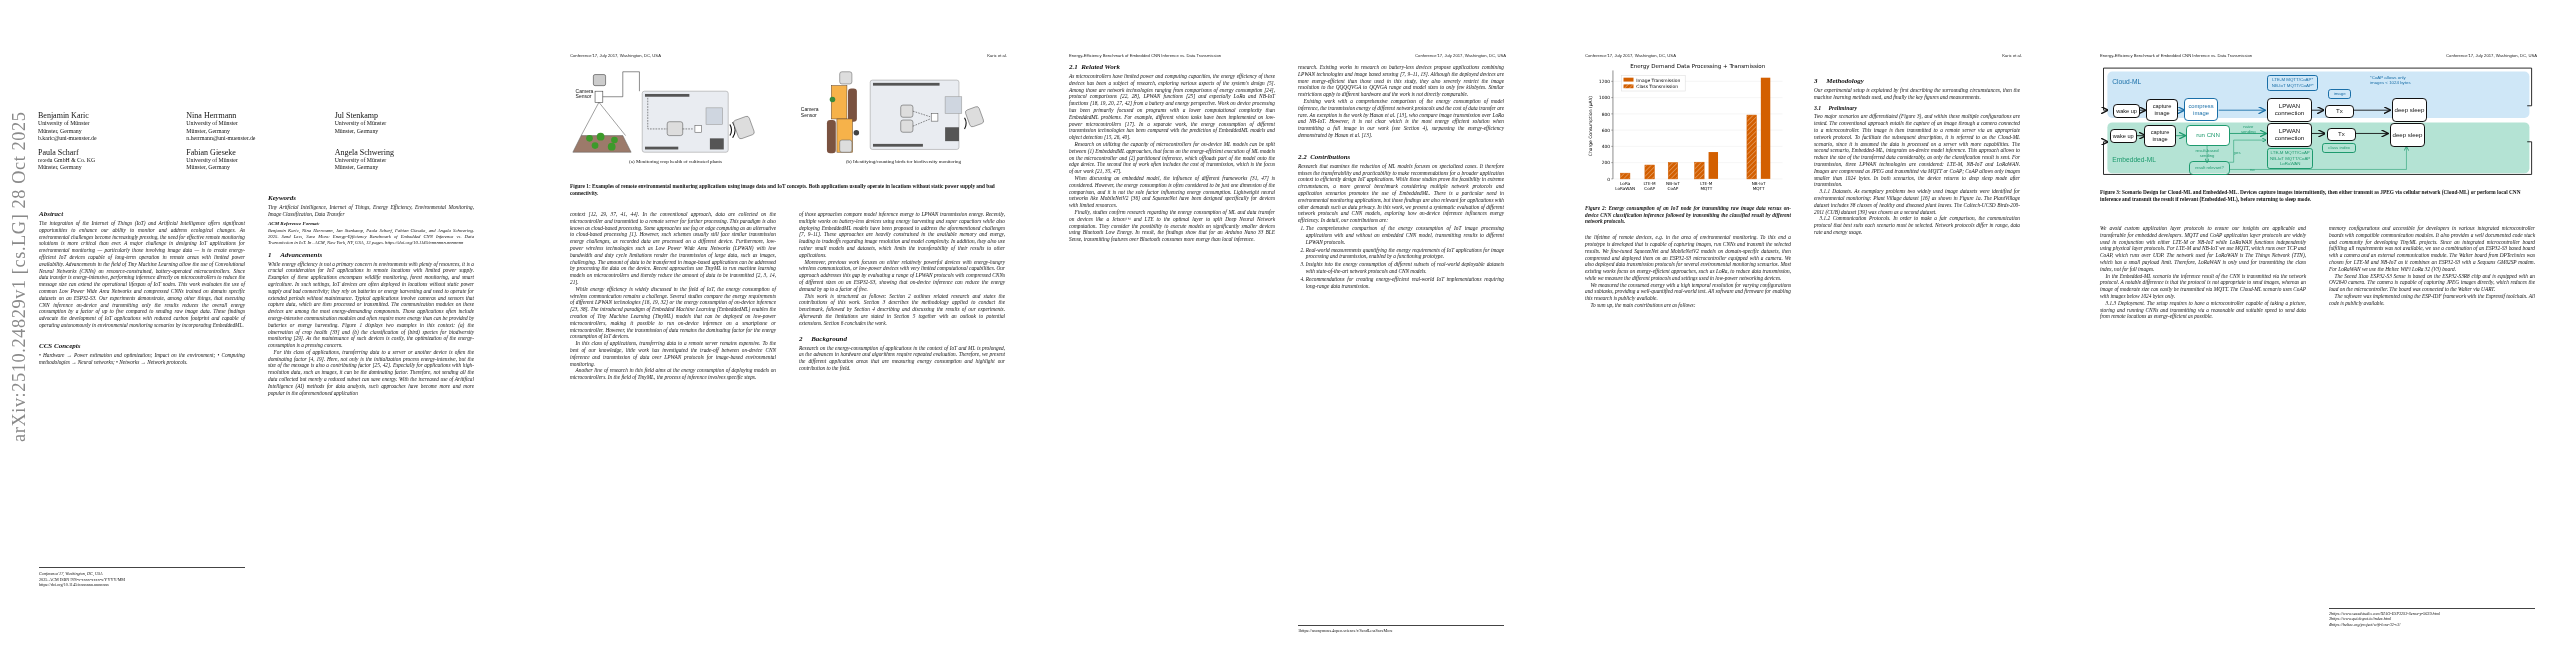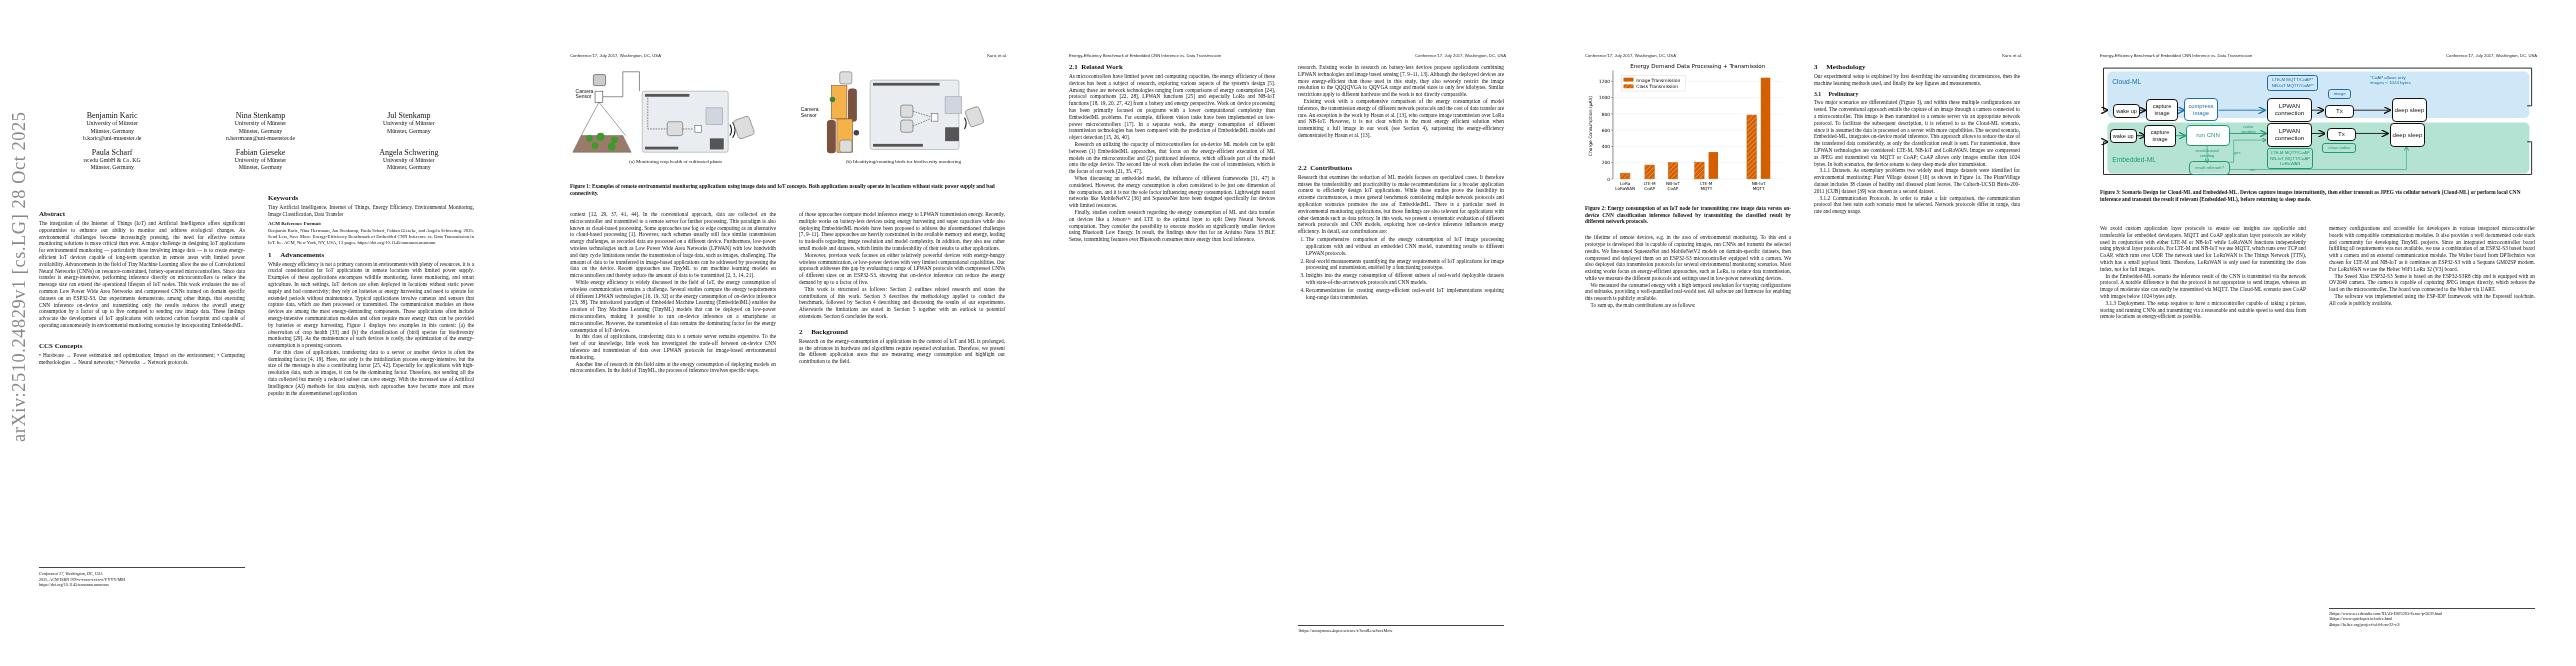--- a/index.html
+++ b/index.html
@@ -1,29 +1,29 @@
 <!DOCTYPE html>
 <html style="font-size:9px"><head>
 <meta charset="utf-8">
 <style>
   html,body{margin:0;padding:0;background:#fff;}
   body{width:2576px;height:667px;overflow:hidden;position:relative;font-family:"Liberation Serif","DejaVu Serif",serif;color:#111;}
   .page{position:absolute;top:0;width:515px;height:667px;background:#fff;overflow:hidden;}
   .p1{left:0}.p2{left:531px}.p3{left:1030px}.p4{left:1546px}.p5{left:2061px}
   .runhead{position:absolute;top:53px;left:39px;right:39px;height:7.8px;font-size:4.2px;color:#222;display:flex;justify-content:space-between;font-family:"Liberation Sans Narrow","Liberation Sans",sans-serif;}
-  .col{position:absolute;width:206px;font-size:5.3px;line-height:6.8px;text-align:justify;}
+  .col{position:absolute;width:206px;font-size:5.3px;line-height:6.8px;text-align:justify;font-style:italic;}
   .col p{margin:0 0 0 0;text-indent:0;}
   .col p + p{text-indent:5.6px;}
   h2.sec{font-size:7px;margin:5.6px 0 2.2px 0;font-weight:bold;}
   h2.sec .n{display:inline-block;width:12.2px;}
   h3.sub{font-size:5.8px;margin:4.4px 0 1.7px 0;font-weight:bold;}
   .arxiv{position:absolute;left:9px;top:97px;width:22px;height:345px;}
   .arxiv span{position:absolute;left:0;top:345px;transform-origin:0 0;transform:rotate(-90deg);font-size:18.3px;color:#8a8a8a;white-space:nowrap;font-family:"Liberation Serif",serif;letter-spacing:0.6px;}
   .title{position:absolute;top:69px;left:38px;width:445px;font-family:"Liberation Sans",sans-serif;font-weight:bold;font-size:13.3px;line-height:16px;}
-  .authors{position:absolute;top:111px;left:38px;width:445px;display:grid;grid-template-columns:repeat(3,1fr);row-gap:5.6px;text-align:center;font-size:5.8px;line-height:7.2px;}
+  .authors{position:absolute;top:111px;left:38px;width:445px;display:grid;grid-template-columns:repeat(3,1fr);row-gap:5.6px;text-align:left;font-size:5.8px;line-height:7.2px;}
   .authors .name{font-size:8px;line-height:9.4px;}
   .abs-title{font-size:7px;font-weight:bold;margin:0 0 2.2px 0;}
   .ccs{font-size:5.3px;line-height:6.8px;}
   .footnote{position:absolute;left:39px;top:567px;width:206px;border-top:0.4px solid #444;padding-top:3.3px;font-size:4.2px;line-height:5.6px;font-style:italic;}
   .footnote div:nth-child(n+2){font-style:normal;}
   .figcap{font-weight:bold;font-size:5.3px;line-height:6.7px;}
   .fig1{position:absolute;top:69px;left:39px;width:439px;height:94px;}
   .fig1 .panel{position:absolute;top:0;width:211px;height:94px;}
   .subcap{position:absolute;bottom:-1.1px;left:0;right:0;text-align:center;font-size:5px;}
   .chart{position:absolute;top:61px;left:39px;width:206px;height:139px;}
@@ -42,21 +42,21 @@
       <span>arXiv:2510.24829v1  [cs.LG]  28 Oct 2025</span>
     </div>
   <div class="authors" id="authors">
       <div>
         <div class="name">Benjamin Karic</div>
         <div>University of Münster</div>
         <div>Münster, Germany</div>
         <div>b.karic@uni-muenster.de</div>
       </div>
       <div>
-        <div class="name">Nina Stenkamp</div>
+        <div class="name">Nina Herrmann</div>
         <div>University of Münster</div>
         <div>Münster, Germany</div>
         <div>n.herrmann@uni-muenster.de</div>
       </div>
       <div>
         <div class="name">Jul Stenkamp</div>
         <div>University of Münster</div>
         <div>Münster, Germany</div>
         <div></div>
       </div>
@@ -196,21 +196,21 @@
         <p>Research on utilizing the capacity of microcontrollers for on-device ML models can be split between (1) EmbeddedML approaches, that focus on the energy-efficient execution of ML models on the microcontroller and (2) partitioned inference, which offloads part of the model onto the edge device. The second line of work often includes the cost of transmission, which is the focus of our work [21, 35, 47].</p>
         <p>When discussing an embedded model, the influence of different frameworks [31, 47] is considered. However, the energy consumption is often considered to be just one dimension of the comparison, and it is not the sole factor influencing energy consumption. Lightweight neural networks like MobileNetV2 [36] and SqueezeNet have been designed specifically for devices with limited resources.</p>
         <p>Finally, studies confirm research regarding the energy consumption of ML and data transfer on devices like a Jetson™ and LTE to the optimal layer to split Deep Neural Network computation. They consider the possibility to execute models on significantly smaller devices using Bluetooth Low Energy. In result, the findings show that for an Arduino Nano 33 BLE Sense, transmitting features over Bluetooth consumes more energy than local inference.</p>
       </div>
   </div>
   <div class="col" style="left:268px;top:64px;">
     <div id="p3right">
         <p>research. Existing works in research on battery-less devices propose applications combining LPWAN technologies and image based sensing [7, 9–11, 13]. Although the deployed devices are more energy-efficient than those used in this study, they also severely restrict the image resolution to the QQQQVGA to QQVGA range and model sizes to only few kilobytes. Similar restrictions apply to different hardware and the work is not directly comparable.</p>
         <p>Existing work with a comprehensive comparison of the energy consumption of model inference, the transmission energy of different network protocols and the cost of data transfer are rare. An exception is the work by Hasan et al. [13], who compare image transmission over LoRa and NB-IoT. However, it is not clear which is the most energy efficient solution when transmitting a full image in our work (see Section 4), surpassing the energy-efficiency demonstrated by Hasan et al. [13].</p>
       </div>
-    <h2 class="sec" style="margin-top:26px"><span class="n">2.2</span><span>Contributions</span></h2>
+    <h2 class="sec" style="margin-top:15px"><span class="n">2.2</span><span>Contributions</span></h2>
     <p>Research that examines the reduction of ML models focuses on specialized cases. It therefore misses the transferability and practicability to make recommendations for a broader application context to efficiently design IoT applications. While those studies prove the feasibility in extreme circumstances, a more general benchmark considering multiple network protocols and application scenarios promotes the use of EmbeddedML. There is a particular need in environmental monitoring applications, but those findings are also relevant for applications with other demands such as data privacy. In this work, we present a systematic evaluation of different network protocols and CNN models, exploring how on-device inference influences energy efficiency. In detail, our contributions are:</p>
     <ol class="contrib" id="contribList">
         <li>The comprehensive comparison of the energy consumption of IoT image processing applications with and without an embedded CNN model, transmitting results to different LPWAN protocols.</li>
         <li>Real-world measurements quantifying the energy requirements of IoT applications for image processing and transmission, enabled by a functioning prototype.</li>
         <li>Insights into the energy consumption of different subsets of real-world deployable datasets with state-of-the-art network protocols and CNN models.</li>
         <li>Recommendations for creating energy-efficient real-world IoT implementations requiring long-range data transmission.</li>
       </ol>
   </div>
   <div style="position:absolute;left:268px;top:625px;width:206px;border-top:0.4px solid #444;padding-top:1.7px;font-size:4.2px;">1https://anonymous.4open.science/r/SendLessSaveMore</div>
 </div>
@@ -281,21 +281,21 @@
   <div class="col" style="left:39px;top:205px;">
     <p class="figcap" style="text-indent:0">Figure 2: Energy consumption of an IoT node for transmitting raw image data versus on-device CNN classification inference followed by transmitting the classified result by different network protocols.</p>
     <div style="height:9px"></div>
     <div id="p4left">
         <p>the lifetime of remote devices, e.g. in the area of environmental monitoring. To this end a prototype is developed that is capable of capturing images, run CNNs and transmit the selected results. We fine-tuned SqueezeNet and MobileNetV2 models on domain-specific datasets, then compressed and deployed them on an ESP32-S3 microcontroller equipped with a camera. We also deployed data transmission protocols for several environmental monitoring scenarios. Most existing works focus on energy-efficient approaches, such as LoRa, to reduce data transmission, while we measure the different protocols and settings used in low-power networking devices.</p>
         <p>We measured the consumed energy with a high temporal resolution for varying configurations and subtasks, providing a well-quantified real-world test. All software and firmware for enabling this research is publicly available.</p>
         <p>To sum up, the main contributions are as follows:</p>
       </div>
   </div>
   <div class="col" style="left:268px;top:64px;">
-    <h2 class="sec" style="margin-top:0"><span class="n">3</span><span>Methodology</span></h2>
+    <h2 class="sec" style="margin-top:14px"><span class="n">3</span><span>Methodology</span></h2>
     <p>Our experimental setup is explained by first describing the surrounding circumstances, then the machine learning methods used, and finally the key figures and measurements.</p>
     <h3 class="sub"><span style="display:inline-block;width:14.5px">3.1</span><span>Preliminary</span></h3>
     <p>Two major scenarios are differentiated (Figure 3), and within these multiple configurations are tested. The conventional approach entails the capture of an image through a camera connected to a microcontroller. This image is then transmitted to a remote server via an appropriate network protocol. To facilitate the subsequent description, it is referred to as the Cloud-ML scenario, since it is assumed the data is processed on a server with more capabilities. The second scenario, Embedded-ML, integrates on-device model inference. This approach allows to reduce the size of the transferred data considerably, as only the classification result is sent. For transmission, three LPWAN technologies are considered: LTE-M, NB-IoT and LoRaWAN. Images are compressed as JPEG and transmitted via MQTT or CoAP; CoAP allows only images smaller than 1024 bytes. In both scenarios, the device returns to deep sleep mode after transmission.</p>
     <p>3.1.1 Datasets. As exemplary problems two widely used image datasets were identified for environmental monitoring: Plant Village dataset [16] as shown in Figure 1a. The PlantVillage dataset includes 38 classes of healthy and diseased plant leaves. The Caltech-UCSD Birds-200-2011 (CUB) dataset [39] was chosen as a second dataset.</p>
     <p>3.1.2 Communication Protocols. In order to make a fair comparison, the communication protocol that best suits each scenario must be selected. Network protocols differ in range, data rate and energy usage.</p>
   </div>
 </div>
 
 <div class="page p5">
   <div class="runhead">

